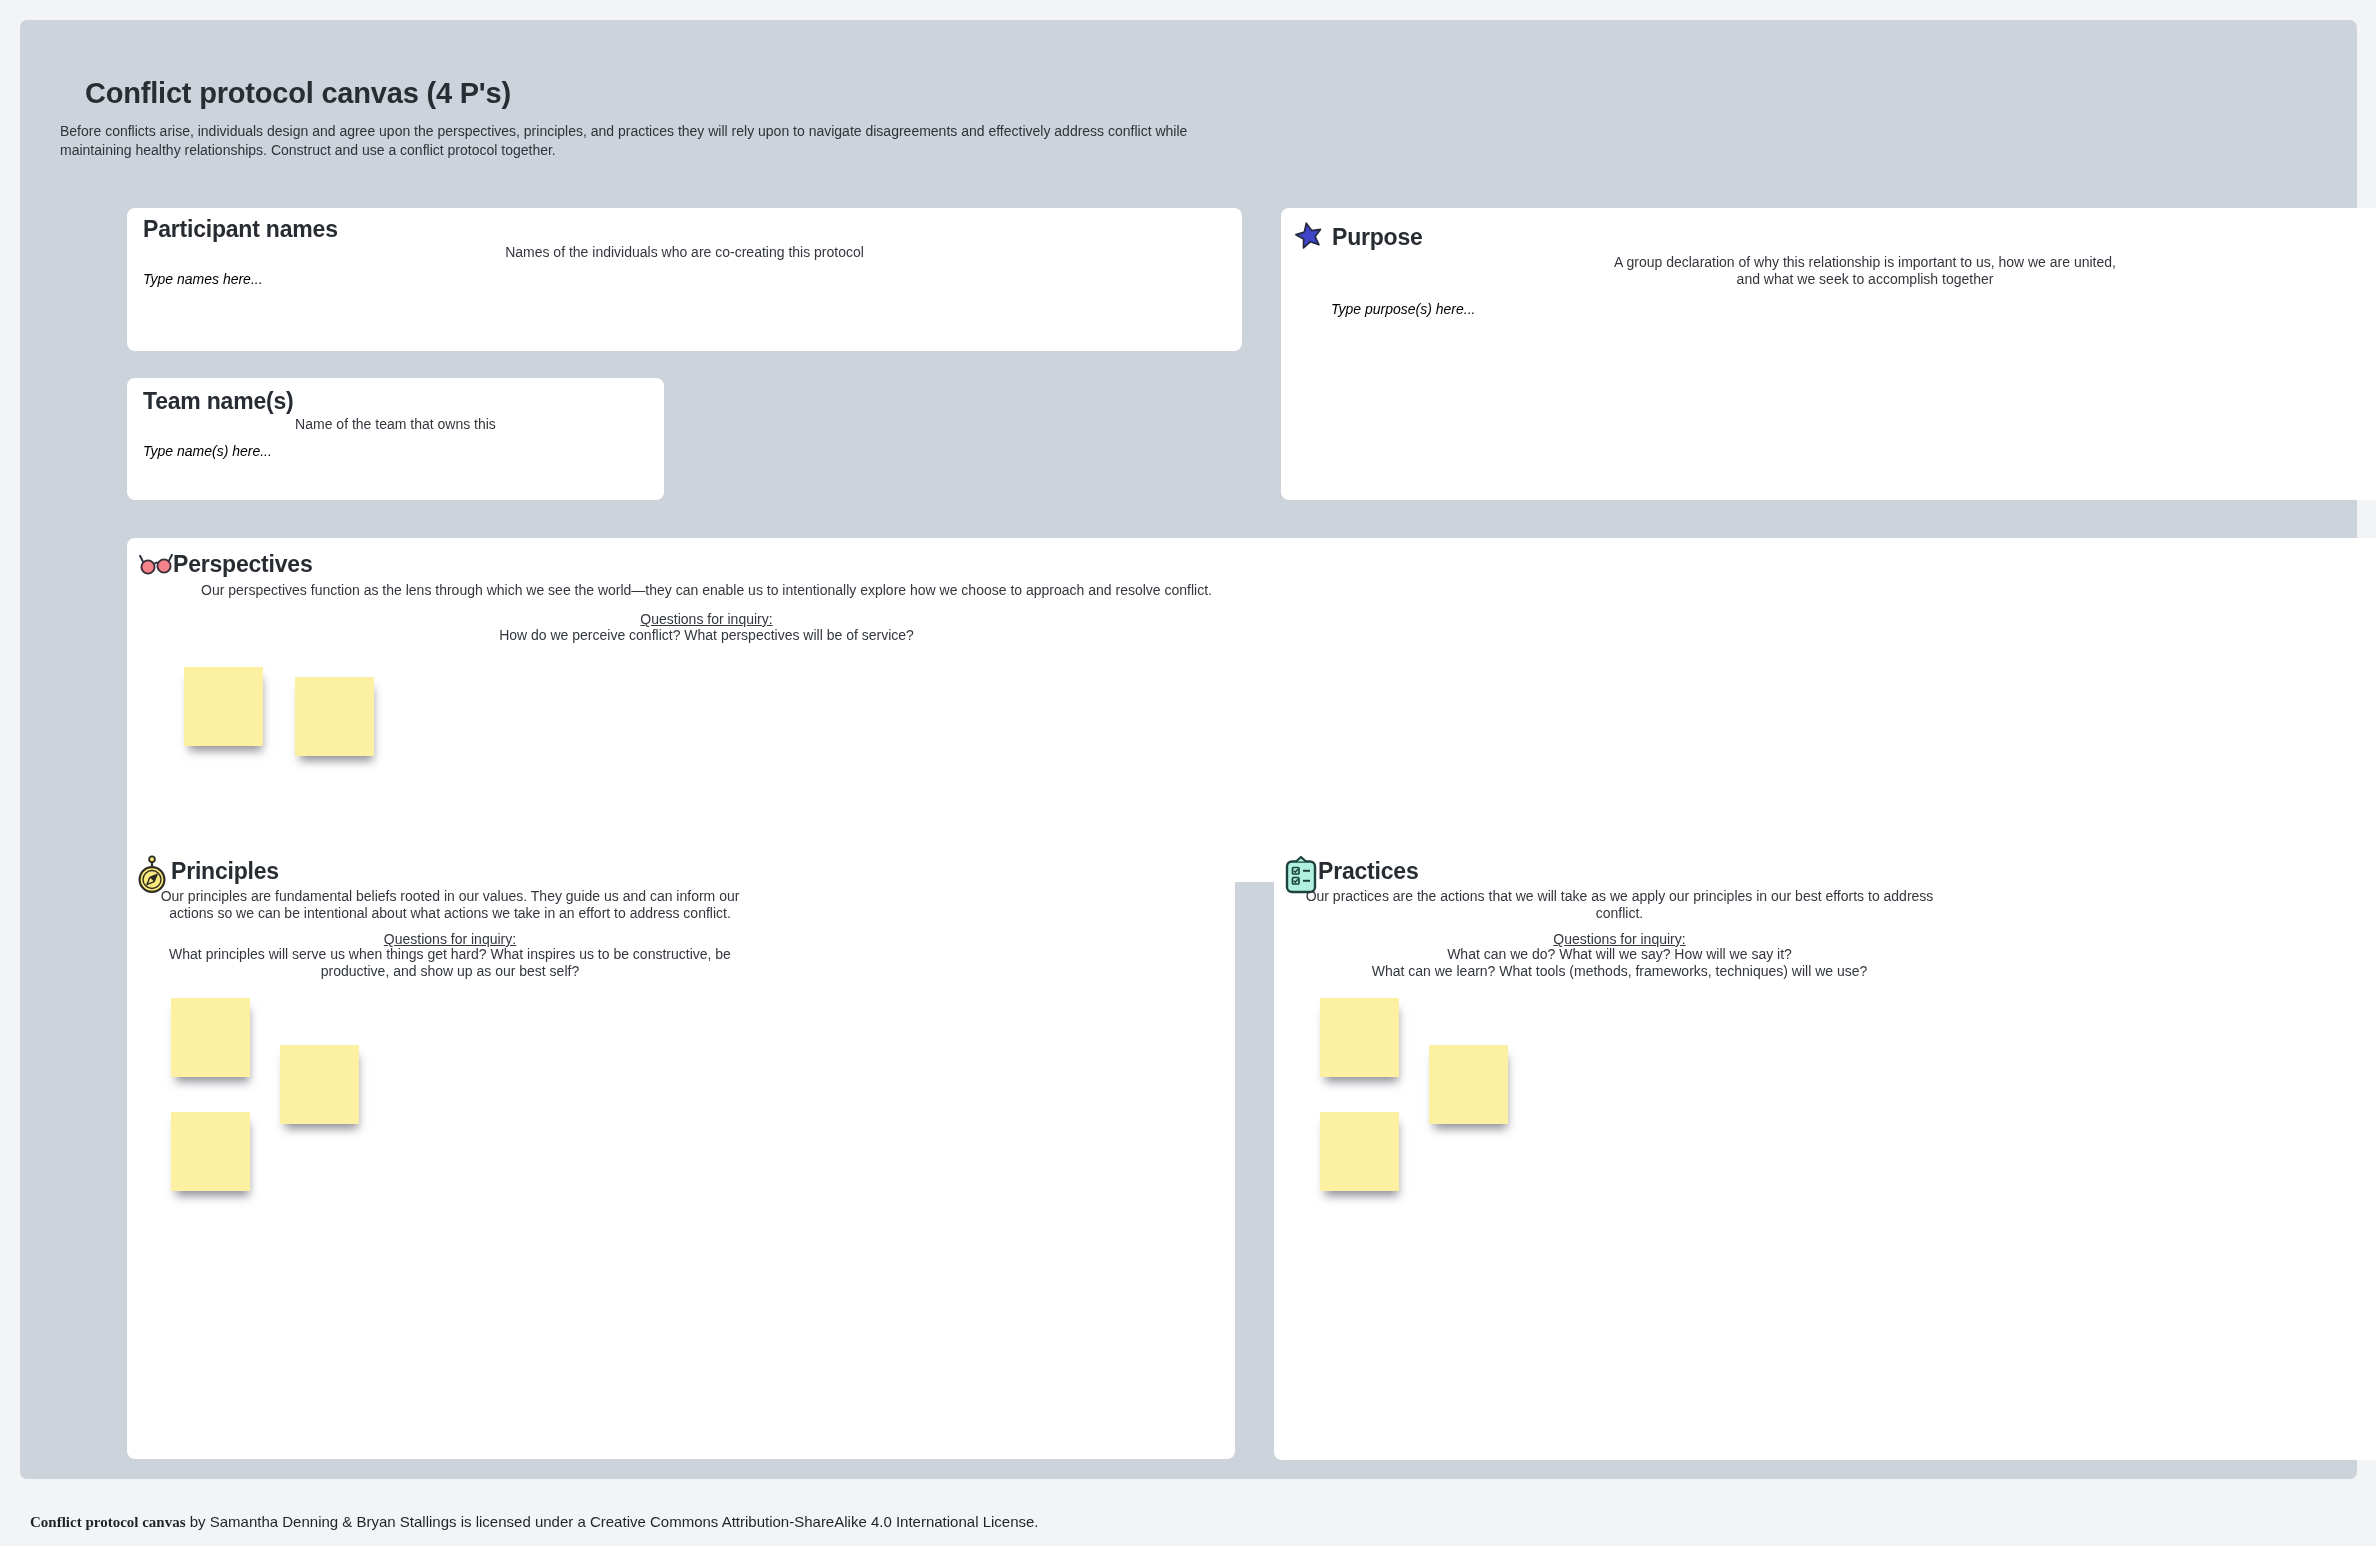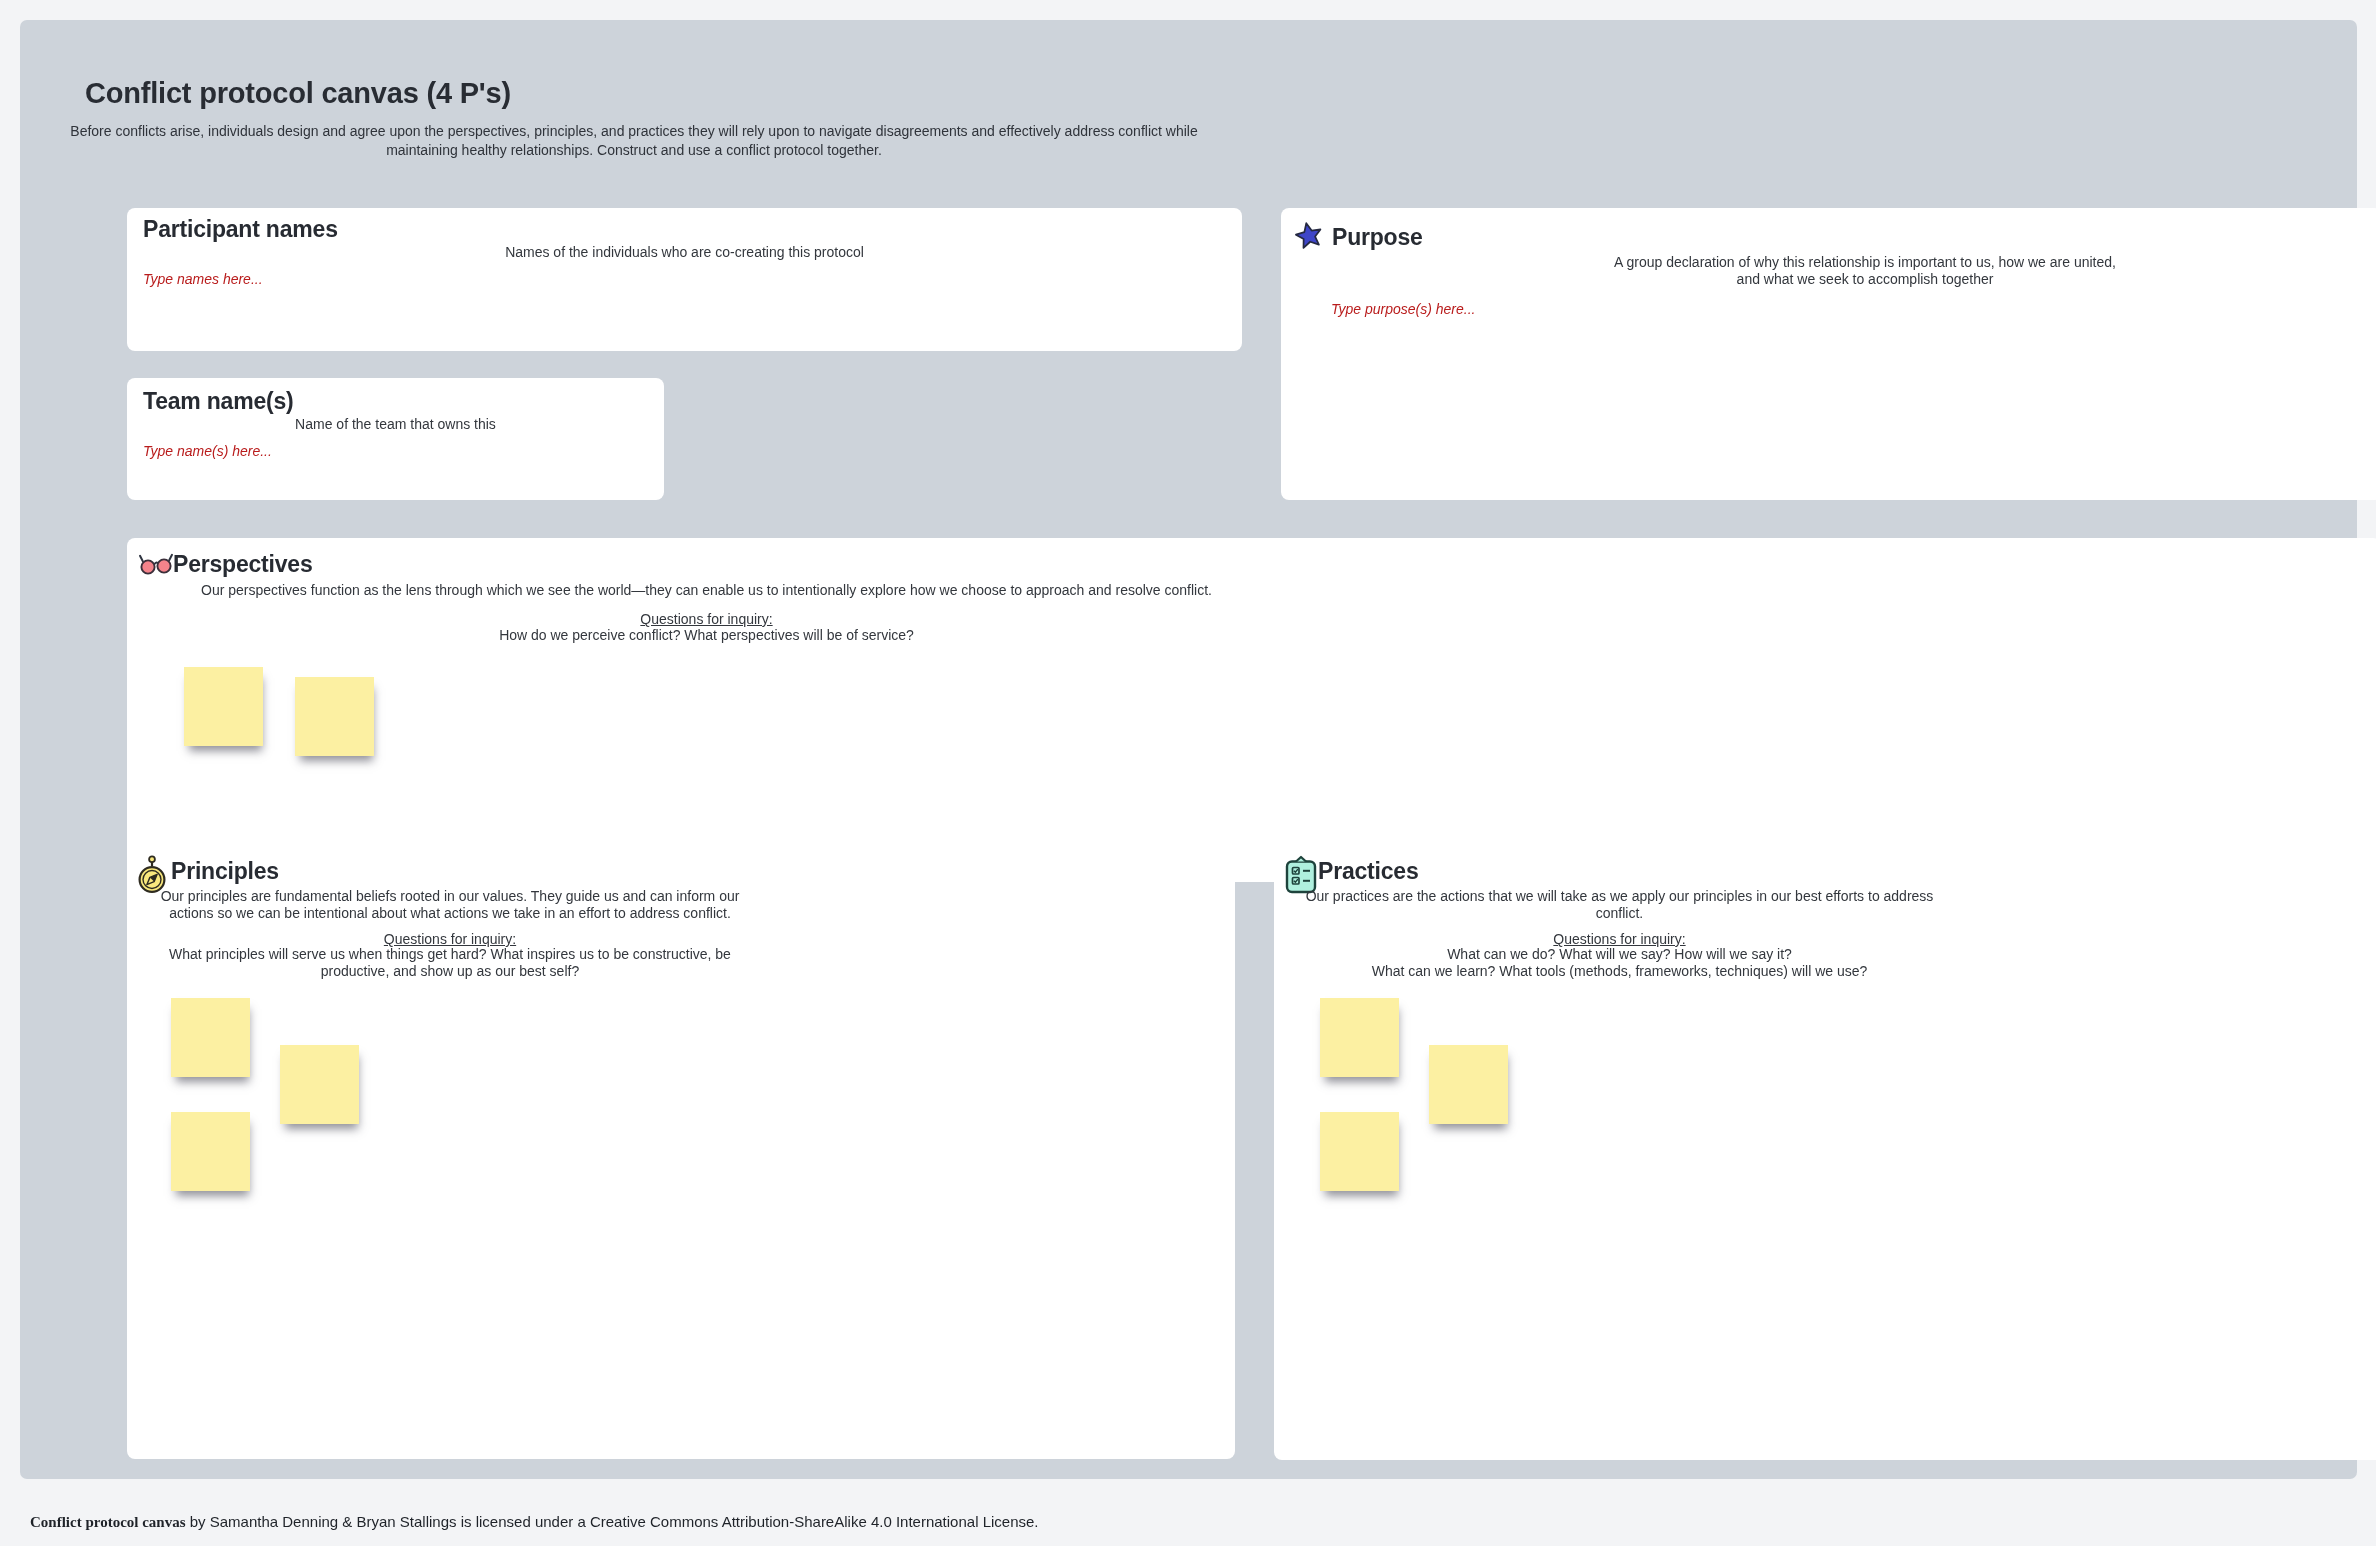--- a/index.html
+++ b/index.html
@@ -8,27 +8,27 @@
     background:#F3F4F6;
     font-family:"Liberation Sans", sans-serif;
     color:#2C3036; overflow:hidden;
   }
   #board { position:absolute; left:20px; top:20px; width:2337px; height:1459px;
     background:#CDD3DA; border-radius:7px; }
 
   .page-title { position:absolute; left:65px; top:57px; font-size:29px; font-weight:700;
     color:#282C33; letter-spacing:-0.2px; }
   .page-subtitle { position:absolute; left:40px; top:102px; width:1148px;
-    font-size:14px; line-height:19px; text-align:center; color:#2F333A; }
+    font-size:14px; line-height:19px; color:#2F333A; }
 
   .panel { position:absolute; background:#FFFFFF; border-radius:8px;margin-left:46px; }
   .panel-heading { position:absolute; font-size:23px; font-weight:700; color:#272B32;
     letter-spacing:-0.2px; white-space:nowrap; }
   .desc { position:absolute; font-size:14px; line-height:17px; text-align:center; color:#33373D; }
-  .placeholder { position:absolute; font-size:14px; font-style:italic; color:#b91c1c; }
+  .placeholder { position:absolute; font-size:14px; font-style:italic; color:#000000; }
   .q-label { text-decoration:underline; }
   .icon { position:absolute; }
 
   .note { position:absolute; width:79px; height:79px; background:#FCF0A2;
     box-shadow:2px 8px 9px -3px rgba(55,55,70,0.55); }
 
   .footer { position:absolute; left:30px; top:1513px; font-size:15px; color:#1F2329; }
   .footer b { font-weight:700;font-family:Liberation Serif, serif; }
 </style>
 </head>

